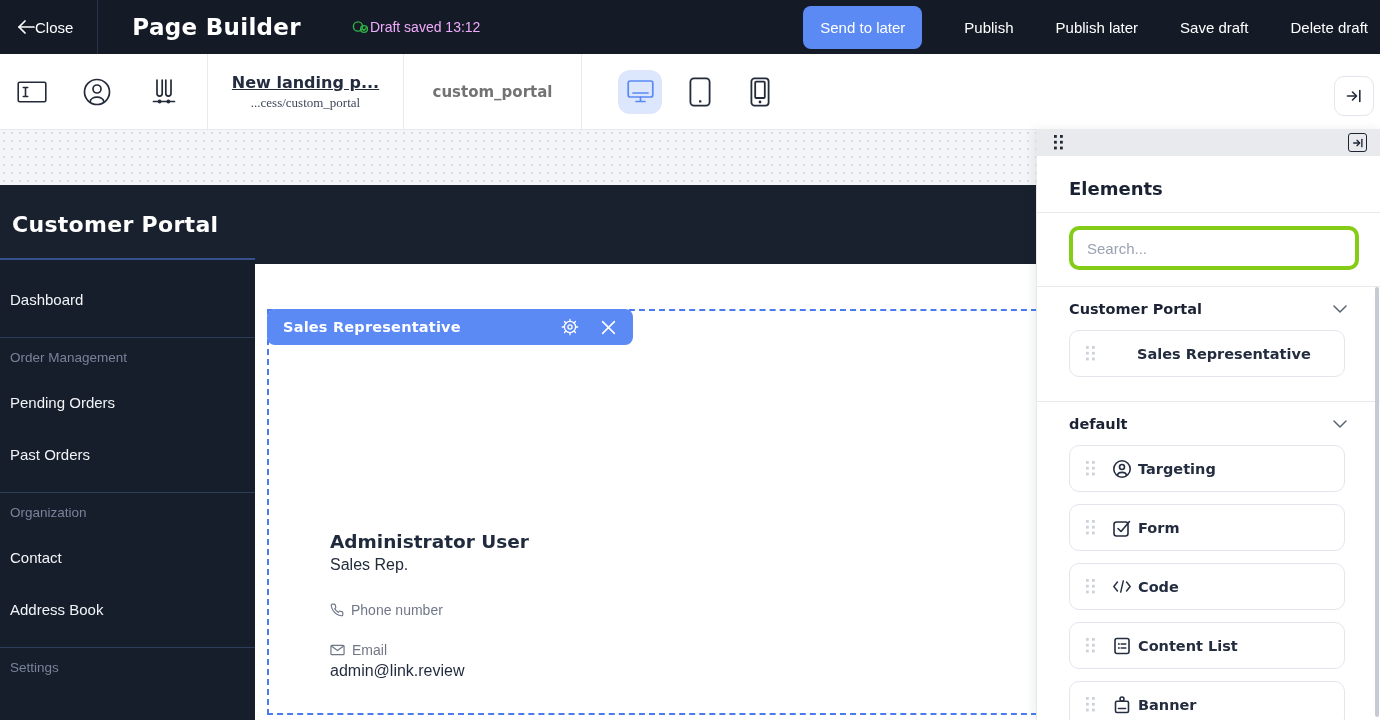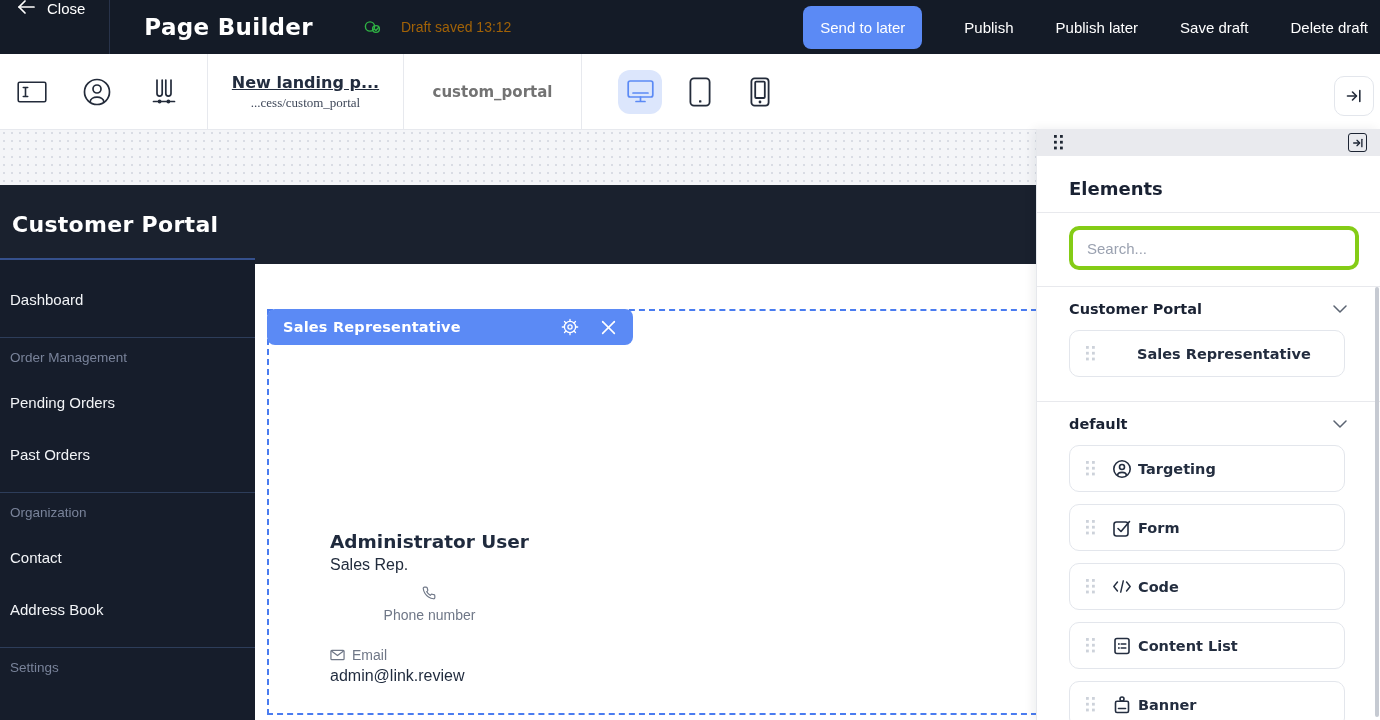--- a/index.html
+++ b/index.html
@@ -4,24 +4,24 @@
 <style>
   html,body{margin:0;padding:0;background:#ffffff;}
   .screen{position:relative;width:1380px;height:720px;overflow:hidden;
           font-family:"Liberation Sans",sans-serif;background:#fff;}
   svg{display:block;}
   button{font-family:"Liberation Sans",sans-serif;}
 
   
   .topbar{position:absolute;top:0;left:0;width:100%;height:54px;background:#141b27;
           display:flex;align-items:center;color:#fff;z-index:40;}
-  .close-group{display:flex;gap:12px;padding:0 24px 0 17px;height:100%;cursor:pointer;font-size:15px;}
+  .close-group{display:flex;align-items:center;padding:0 24px 0 17px;height:100%;cursor:pointer;font-size:15px;}
   .topbar-vdiv{width:1px;height:54px;background:#28334a;}
   .app-title{font-family:"DejaVu Sans",sans-serif;font-size:23px;font-weight:700;margin:0 0 0 34px;letter-spacing:.3px;}
-  .draft-status{display:flex;align-items:center;gap:19px;color:#a16207;font-size:14px;margin-left:50px;}
+  .draft-status{display:flex;align-items:center;gap:0;color:#f0abfc;font-size:14px;margin-left:50px;}
   .topbar-actions{margin-left:auto;display:flex;align-items:center;gap:42px;padding-right:12px;}
   .btn-primary{background:#5b8af5;color:#fff;font-size:15px;border:none;border-radius:8px;height:43px;padding:0 17px;cursor:pointer;}
   .btn-ghost{background:none;border:none;color:#fff;font-size:15px;padding:0;cursor:pointer;}
 
   
   .toolbar{position:absolute;top:54px;left:0;width:100%;height:75px;background:#fff;
            border-bottom:1px solid #e7e9ee;display:flex;align-items:center;z-index:30;}
   .tool-btn{width:32px;height:32px;display:flex;align-items:center;justify-content:center;background:none;border:none;padding:0;cursor:pointer;}
   .tool-btn:nth-of-type(1){margin-left:16px;}
   .tb-gap{margin-left:33px;}
@@ -56,21 +56,21 @@
              border-left:2px dashed #4a7cf0;border-top:2px dashed #4a7cf0;border-bottom:2px dashed #4a7cf0;}
   .sel-pill{position:absolute;left:-2px;top:-2px;width:366px;height:36px;background:#5b8af5;
             border-radius:8px;display:flex;align-items:center;color:#fff;}
   .sel-pill .pill-label{font-family:"DejaVu Sans",sans-serif;font-weight:700;font-size:14.5px;margin-left:16px;letter-spacing:.2px;}
   .pill-icons{margin-left:auto;display:flex;align-items:center;gap:20px;margin-right:16px;}
   .pill-icons span{cursor:pointer;display:flex;}
   .profile{position:absolute;left:61px;top:220px;}
   .profile-name{font-family:"DejaVu Sans",sans-serif;font-size:18.5px;font-weight:700;color:#1f2a3d;}
   .profile-role{font-size:16px;color:#222c3d;margin-top:4px;}
   .contact-label{display:flex;align-items:center;gap:7px;color:#6f7787;font-size:14px;}
-  .row-phone{margin-top:12px;flex-direction:column;}
+  .row-phone{margin-top:28px;}
   .row-email{margin-top:24px;}
   .profile-email{font-size:16px;color:#1f2a3d;margin-top:4px;}
 
   
   .elements-panel{position:absolute;top:129px;right:0;width:343px;bottom:0;background:#fff;
                   border-left:1px solid #e6e8ec;box-shadow:-3px 0 10px rgba(20,27,45,.07);z-index:35;}
   .panel-bar{height:27px;background:#e9eaee;display:flex;align-items:center;justify-content:space-between;
              padding:0 13px 0 17px;}
   .panel-drag{cursor:grab;display:flex;}
   .panel-collapse{width:19px;height:19px;border:1.5px solid #1c2433;border-radius:3px;background:transparent;

